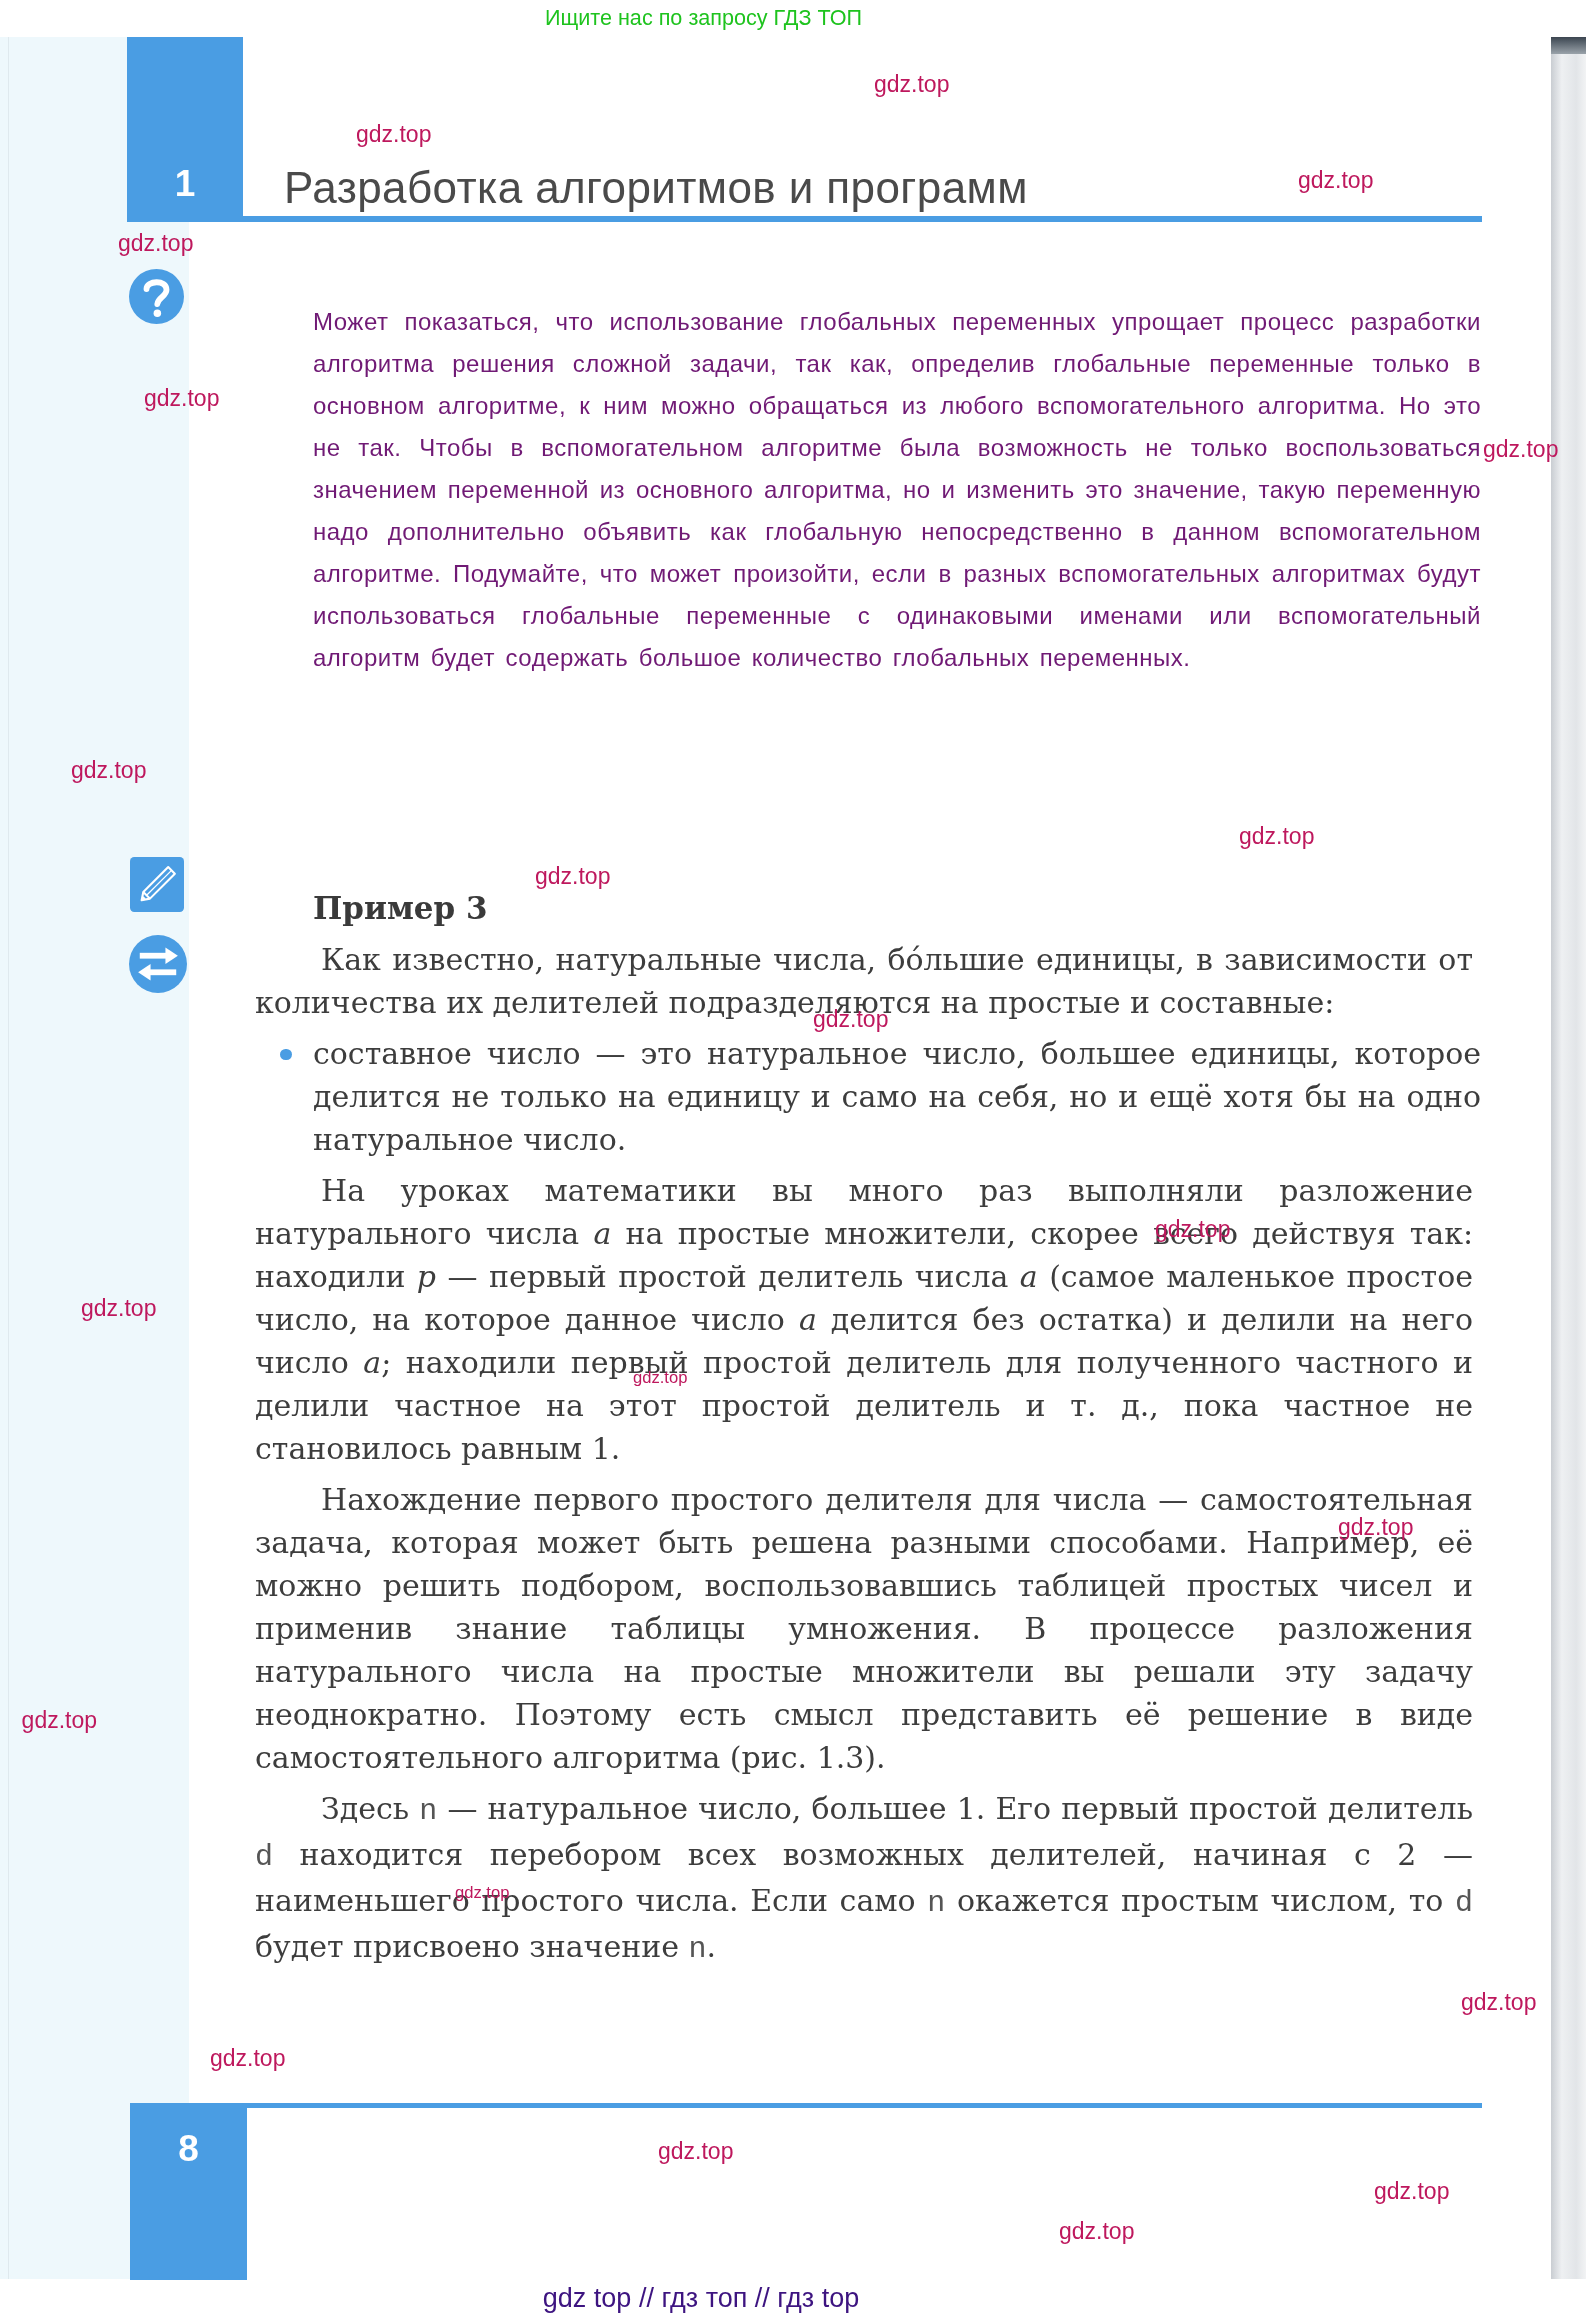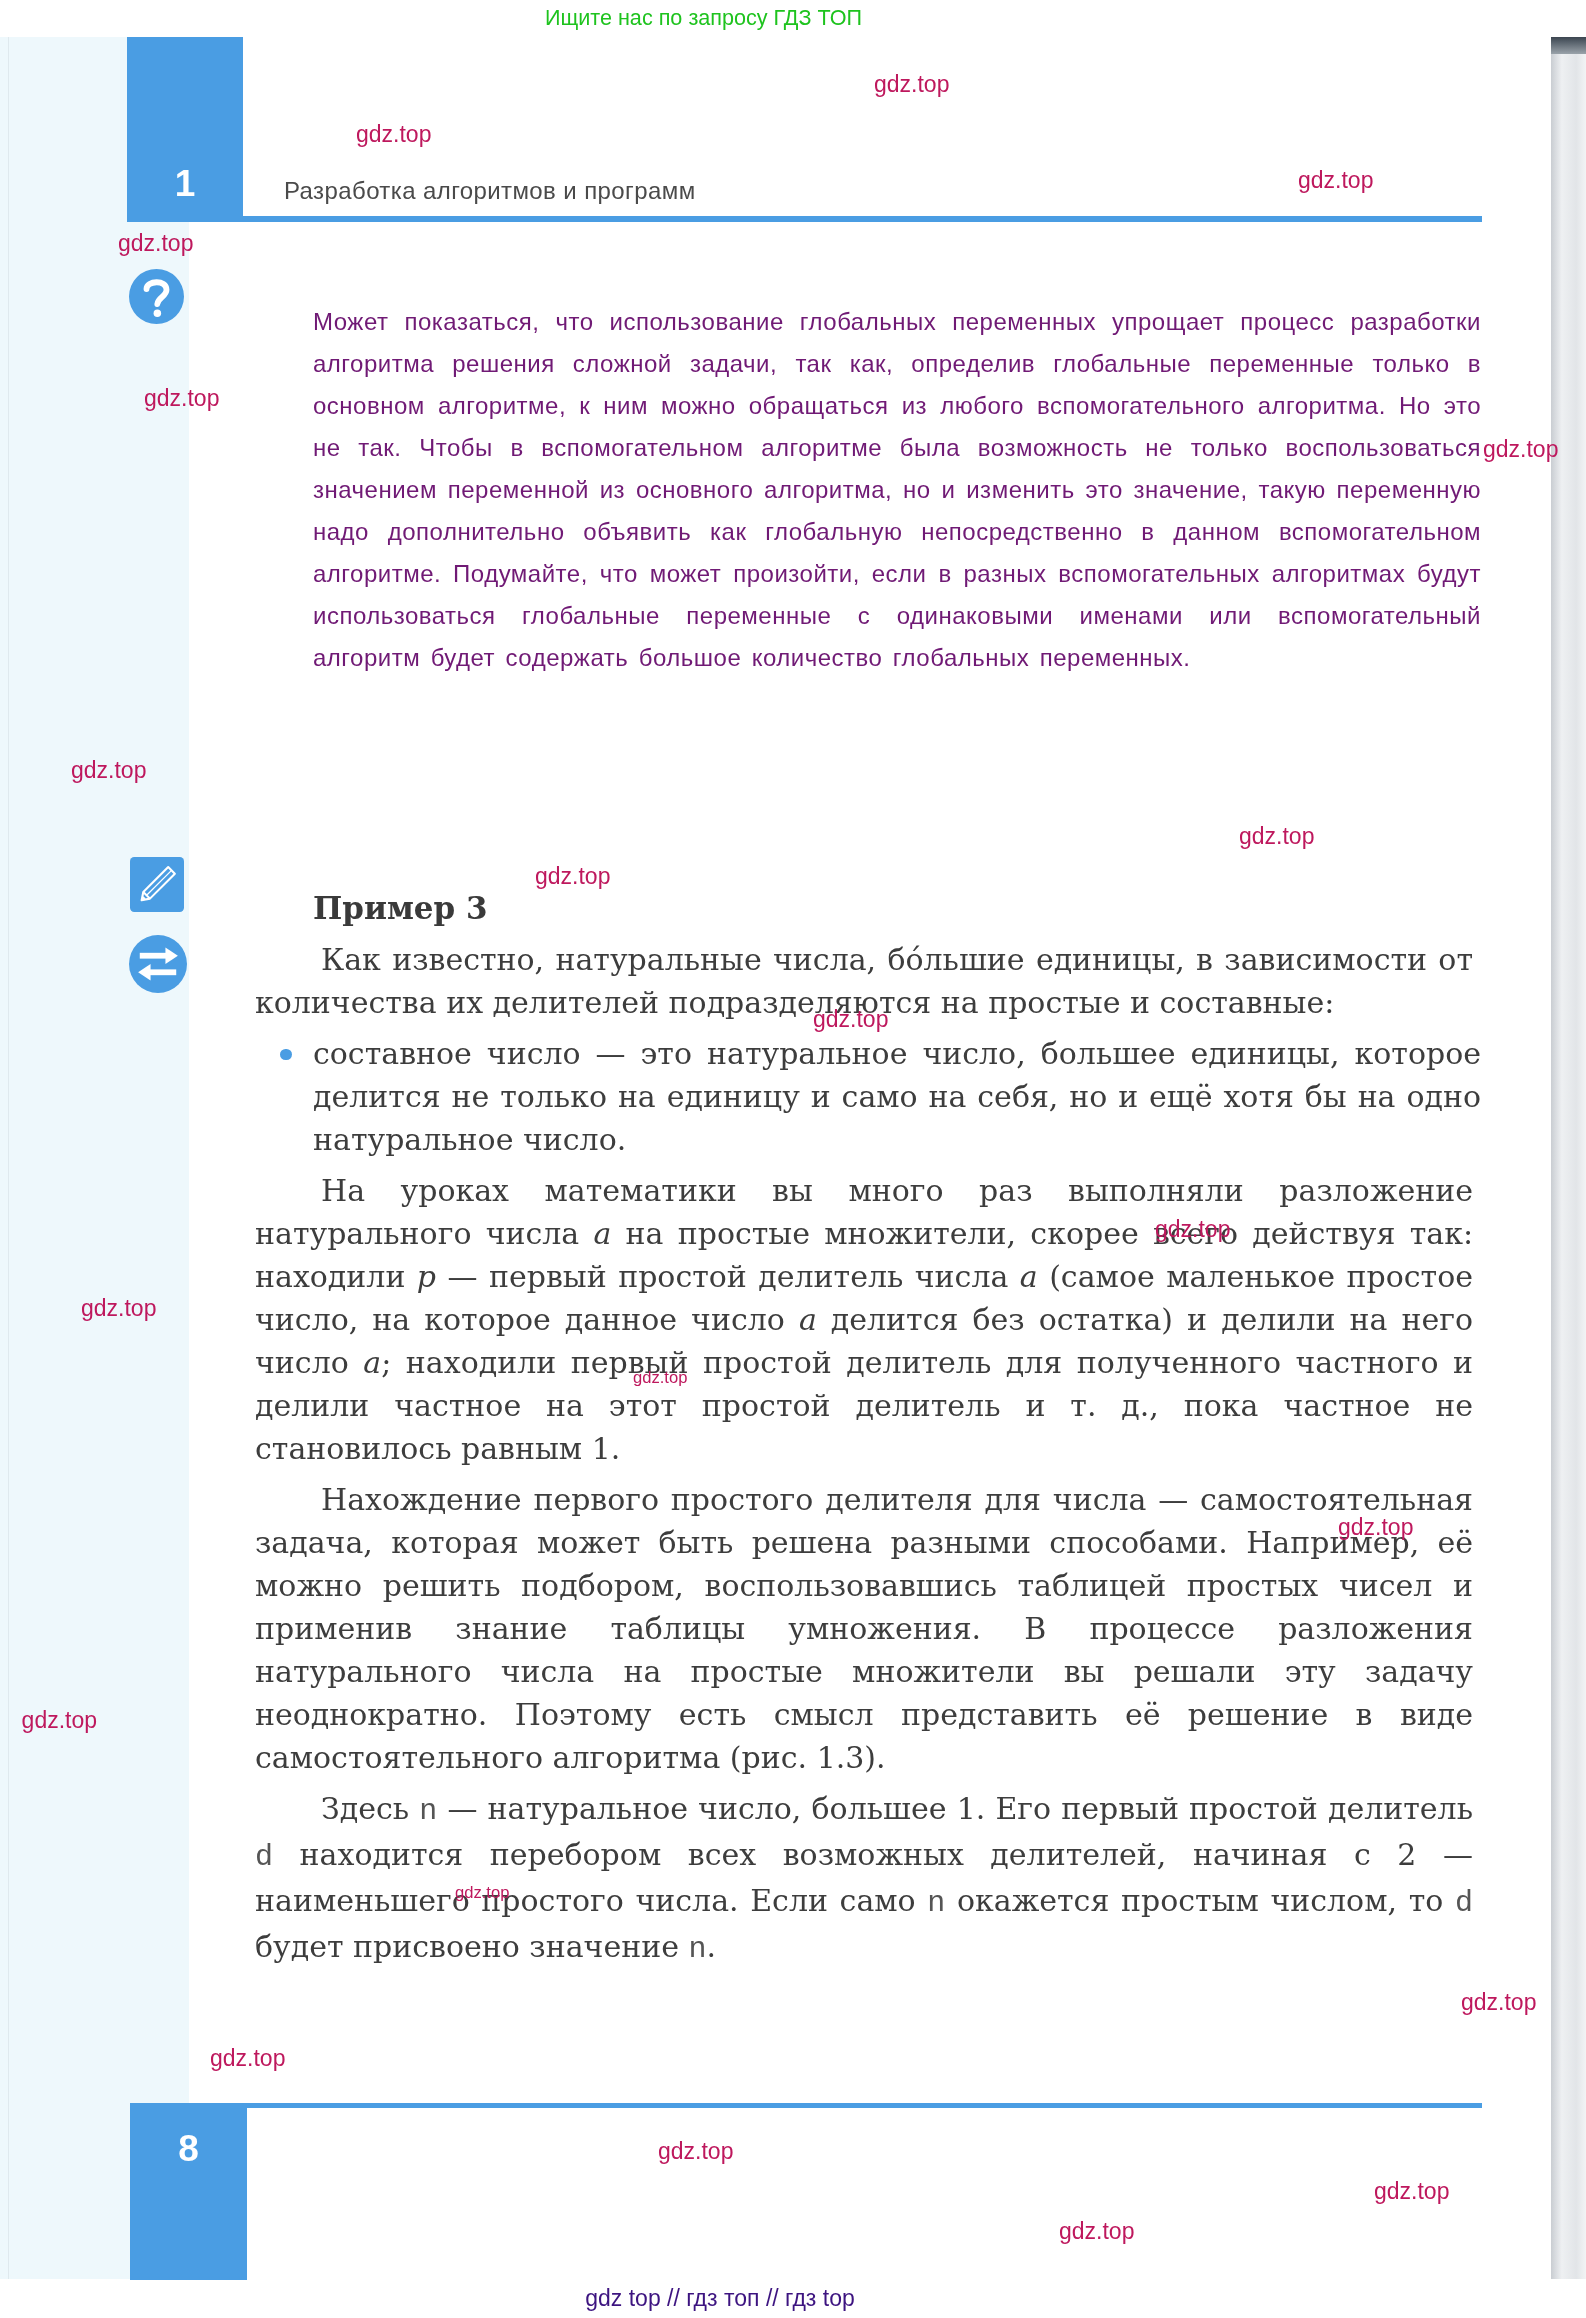--- a/index.html
+++ b/index.html
@@ -39,21 +39,21 @@
   }
   .chapter-num {
     position: absolute; left: 0; bottom: 16.6px; width: 116px; text-align: center;
     color: #ffffff; font-weight: bold; font-size: 37px; font-family: "Liberation Sans", sans-serif;
   }
   .header-rule {
     position: absolute; left: 243px; top: 179px; width: 1239px; height: 5.8px;
     background: #4a9de3;
   }
   .chapter-title {
-    position: absolute; left: 284px; top: 140px; font-size: 24px; color: #4a4a4a;
+    position: absolute; left: 284px; top: 126px; font-size: 44px; color: #4a4a4a;
     font-family: "Liberation Sans", sans-serif; letter-spacing: 0.4px;
   }
   .icon {
     position: absolute; display: block;
   }
   .para-sans {
     position: absolute; left: 313px; top: 264px; width: 1168px;
     font-family: "Liberation Sans", sans-serif; font-size: 24px; line-height: 42px;
     color: #701a75; text-align: justify; letter-spacing: 0.5px; word-spacing: 3.3px;
   }
@@ -89,22 +89,22 @@
     position: absolute; left: 247px; top: 2066px; width: 1235px; height: 5px;
     background: #4a9de3;
   }
   .wm {
     position: absolute; color: #be185d; font-size: 23px; line-height: 1;
     font-family: "Liberation Sans", sans-serif; white-space: nowrap;
   }
   .wm.small { font-size: 16.6px; }
   .bottom-links {
     position: absolute; left: 0; top: 2280px; width: 1402px; height: 39px;
-    text-align: center; color: #3d1480; font-size: 23px; line-height: 37px;
-    font-family: "Liberation Sans", sans-serif; background: #ffffff; padding-left: 19px;
+    text-align: center; color: #3d1480; font-size: 27px; line-height: 37px;
+    font-family: "Liberation Sans", sans-serif; background: #ffffff;
   }
 </style>
 </head>
 <body>
 
 <div class="top-banner">Ищите нас по запросу ГДЗ ТОП</div>
 
 <div class="page">
   <div class="left-margin"></div>
 

